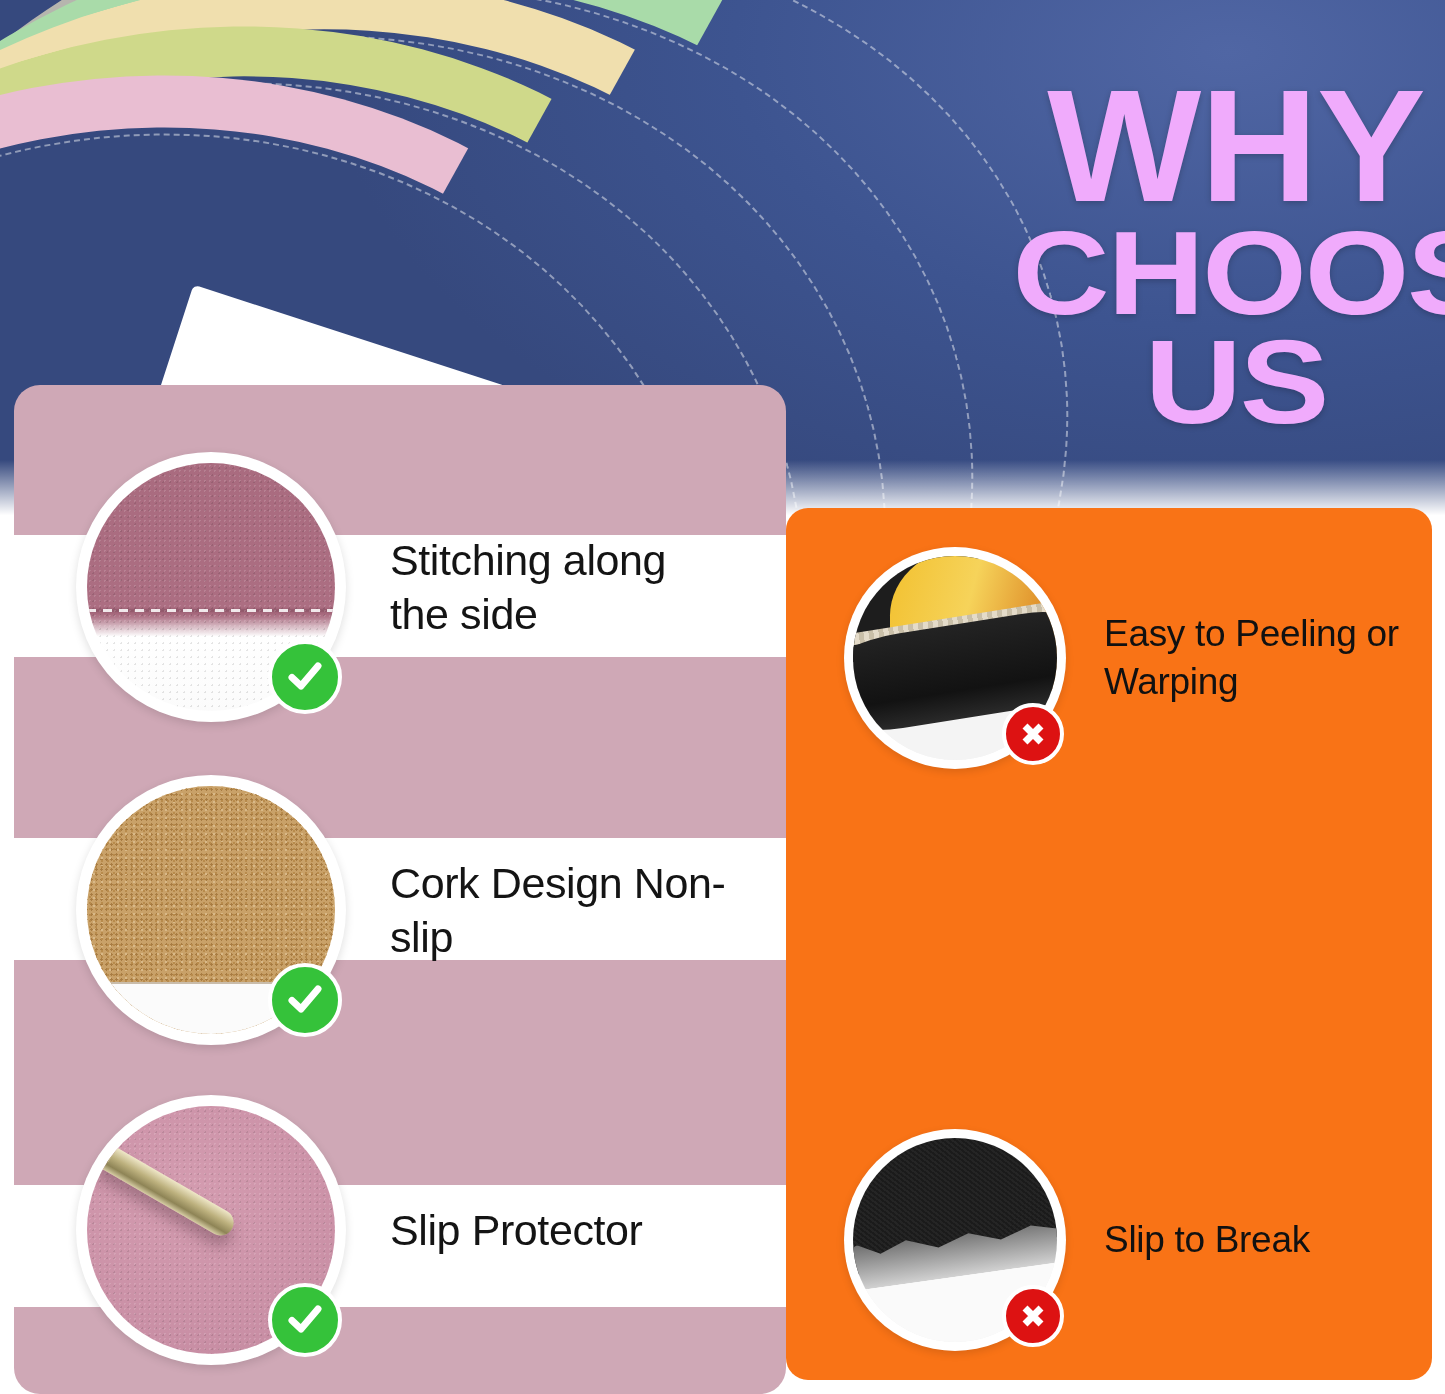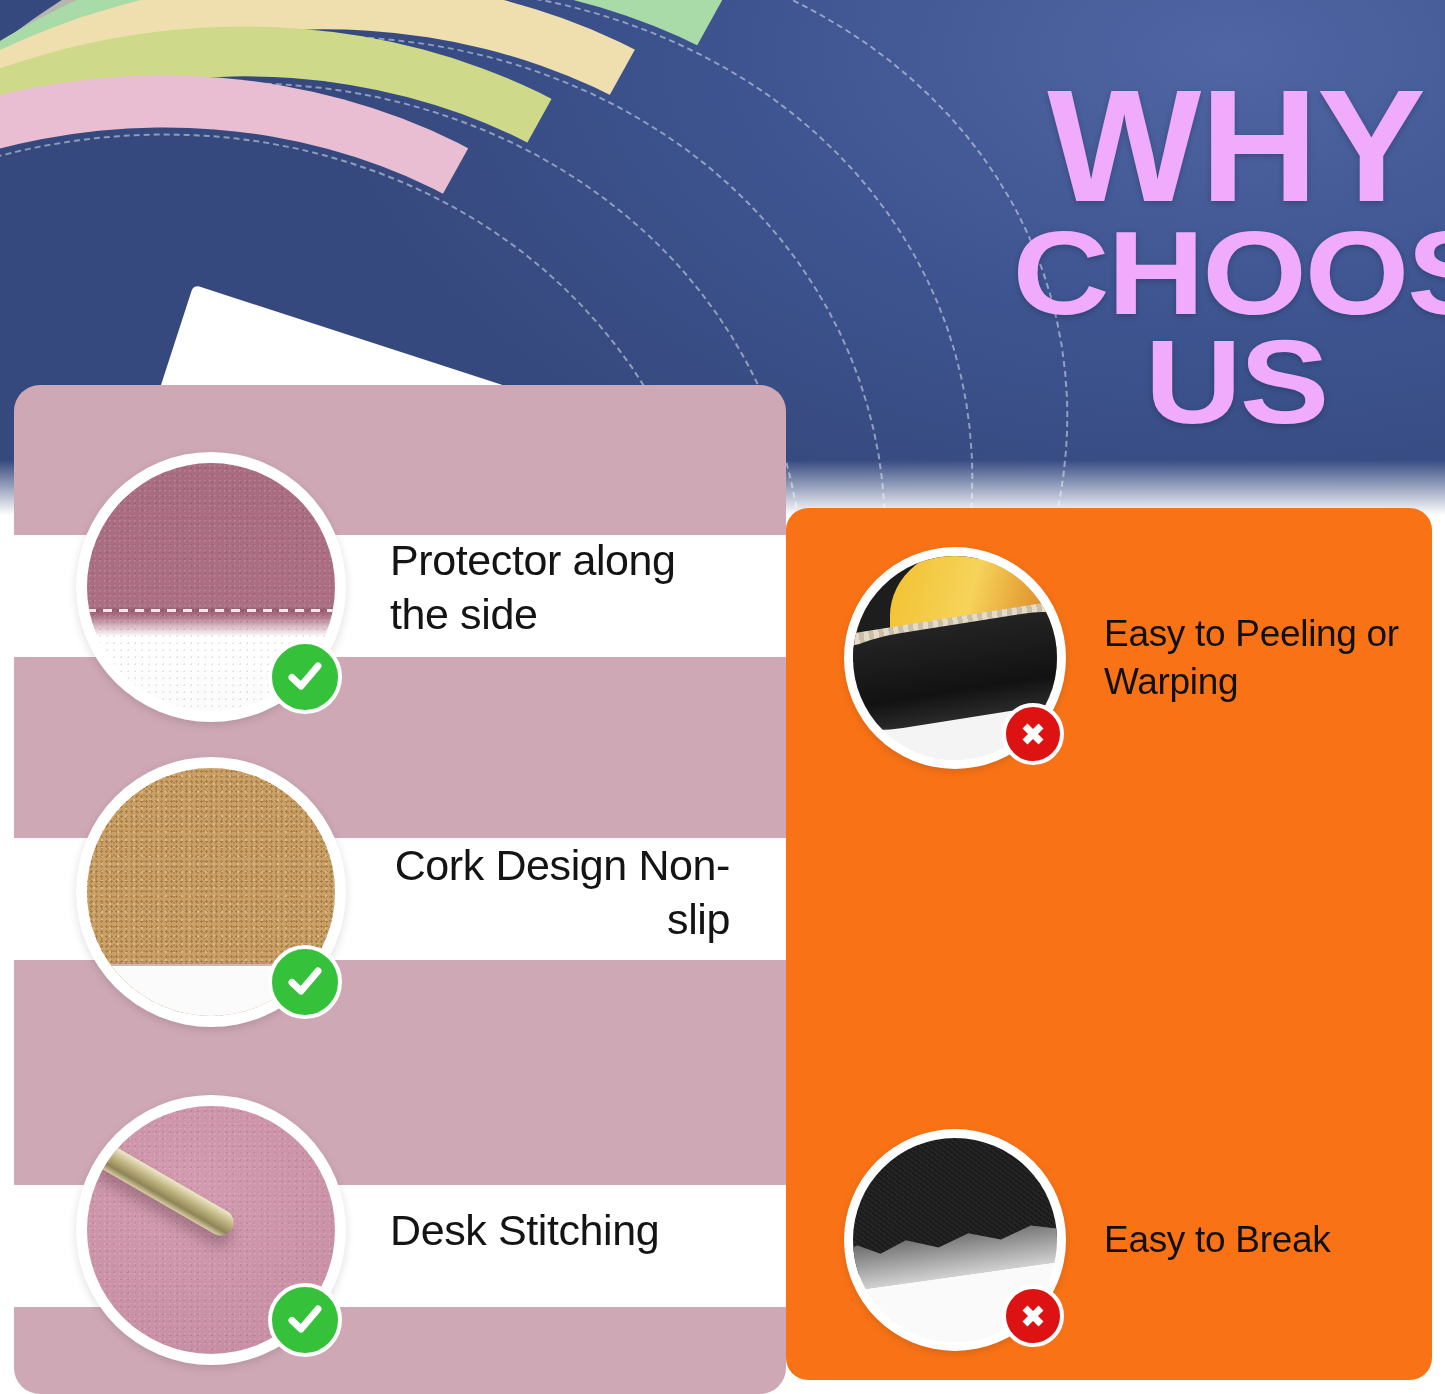--- a/index.html
+++ b/index.html
@@ -378,24 +378,24 @@
         <div class="photo">
           <div class="tex-stitched-pink"></div>
           <div class="tex-grain"></div>
         </div>
         <div class="badge check">
           <svg width="40" height="40" viewBox="0 0 40 40" aria-hidden="true">
             <path d="M7 20.5 L16 29 L33 9" fill="none" stroke="#ffffff" stroke-width="7" stroke-linecap="round" stroke-linejoin="round"></path>
           </svg>
         </div>
       </div>
-      <div class="pro-label">Protector along the side</div>
-    </div>
-
-    <div class="pink-row" style="top:362px; height:290px;text-align:right;">
+      <div class="pro-label">Stitching along the side</div>
+    </div>
+
+    <div class="pink-row" style="top:380px; height:290px;">
       <div class="pro-thumb">
         <div class="photo">
           <div class="tex-cork"></div>
           <div class="tex-cork-bottom"></div>
         </div>
         <div class="badge check">
           <svg width="40" height="40" viewBox="0 0 40 40" aria-hidden="true">
             <path d="M7 20.5 L16 29 L33 9" fill="none" stroke="#ffffff" stroke-width="7" stroke-linecap="round" stroke-linejoin="round"></path>
           </svg>
         </div>
@@ -409,21 +409,21 @@
           <div class="tex-desk-pink"></div>
           <div class="tex-grain"></div>
           <div class="stylus"></div>
         </div>
         <div class="badge check">
           <svg width="40" height="40" viewBox="0 0 40 40" aria-hidden="true">
             <path d="M7 20.5 L16 29 L33 9" fill="none" stroke="#ffffff" stroke-width="7" stroke-linecap="round" stroke-linejoin="round"></path>
           </svg>
         </div>
       </div>
-      <div class="pro-label">Desk Stitching</div>
+      <div class="pro-label">Slip Protector</div>
     </div>
   </div>
 
   <div id="gray-panel">
 
     <div class="con-row" style="top:30px; height:240px;">
       <div class="con-thumb">
         <div class="photo">
           <div class="tex-peel">
             <div class="blacktop"></div>
@@ -449,17 +449,17 @@
             <div class="slab"></div>
             <div class="crumb"></div>
           </div>
         </div>
         <div class="badge cross">
           <svg width="34" height="34" viewBox="0 0 34 34" aria-hidden="true">
             <path d="M9 9 L25 25 M25 9 L9 25" fill="none" stroke="#ffffff" stroke-width="7" stroke-linecap="butt"></path>
           </svg>
         </div>
       </div>
-      <div class="con-label">Easy to Break</div>
+      <div class="con-label">Slip to Break</div>
     </div>
   </div>
 
 </div>
 
 </body></html>

